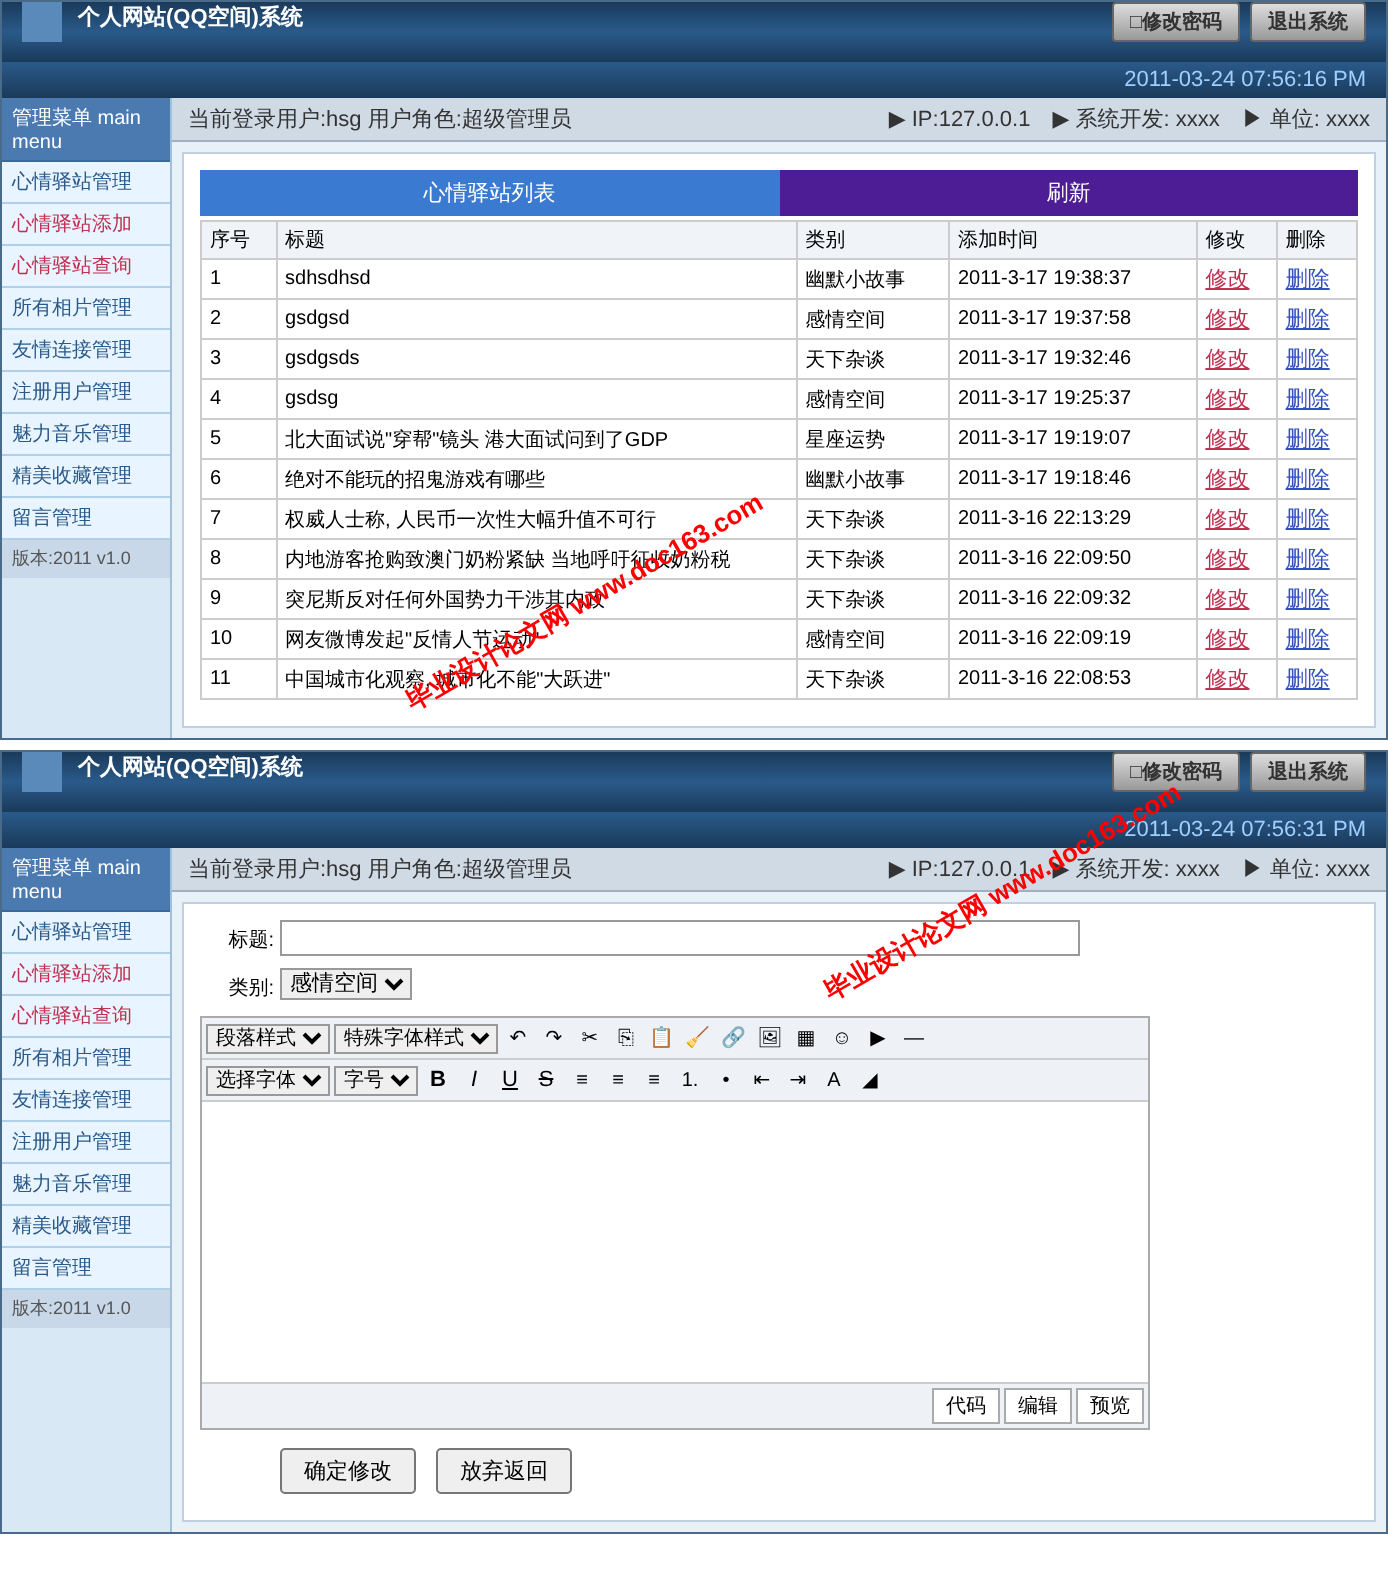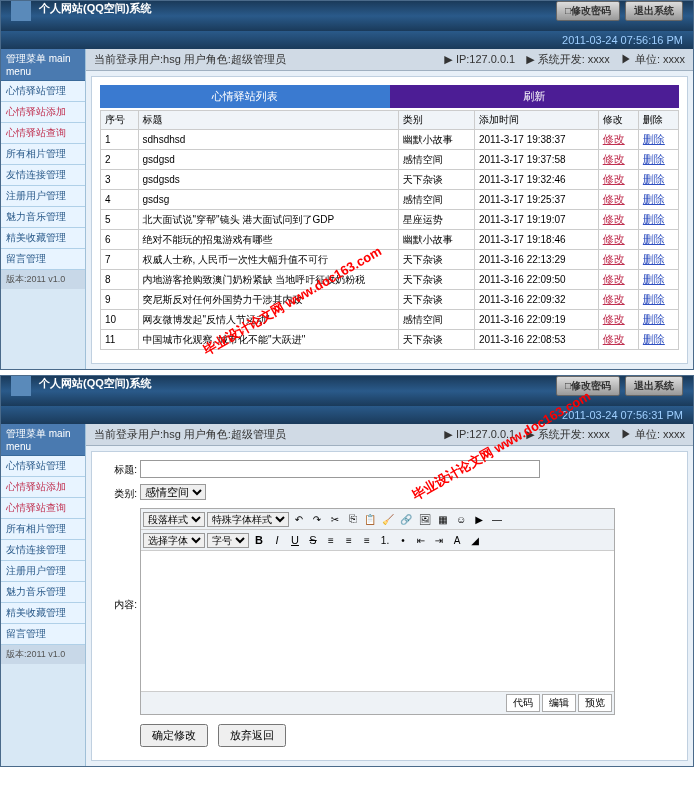--- a/index.html
+++ b/index.html
@@ -230,21 +230,20 @@
       <div class="content2">
         <div class="form-row">
           <div class="form-label">标题:</div>
           <div class="form-field"><input type="text" style=""></div>
         </div>
         <div class="form-row">
           <div class="form-label">类别:</div>
           <div class="form-field"><select><option>感情空间</option></select></div>
         </div>
         <div class="form-row">
-          <div class="form-label" style="padding-top:90px">内容:</div>
           <div class="form-field">
             <div class="editor-box">
               <div class="editor-toolbar">
                 <select><option>段落样式</option></select>
                 <select><option>特殊字体样式</option></select>
                 <span class="ticon">↶</span>
                 <span class="ticon">↷</span>
                 <span class="ticon">✂</span>
                 <span class="ticon">⎘</span>
                 <span class="ticon">📋</span>

